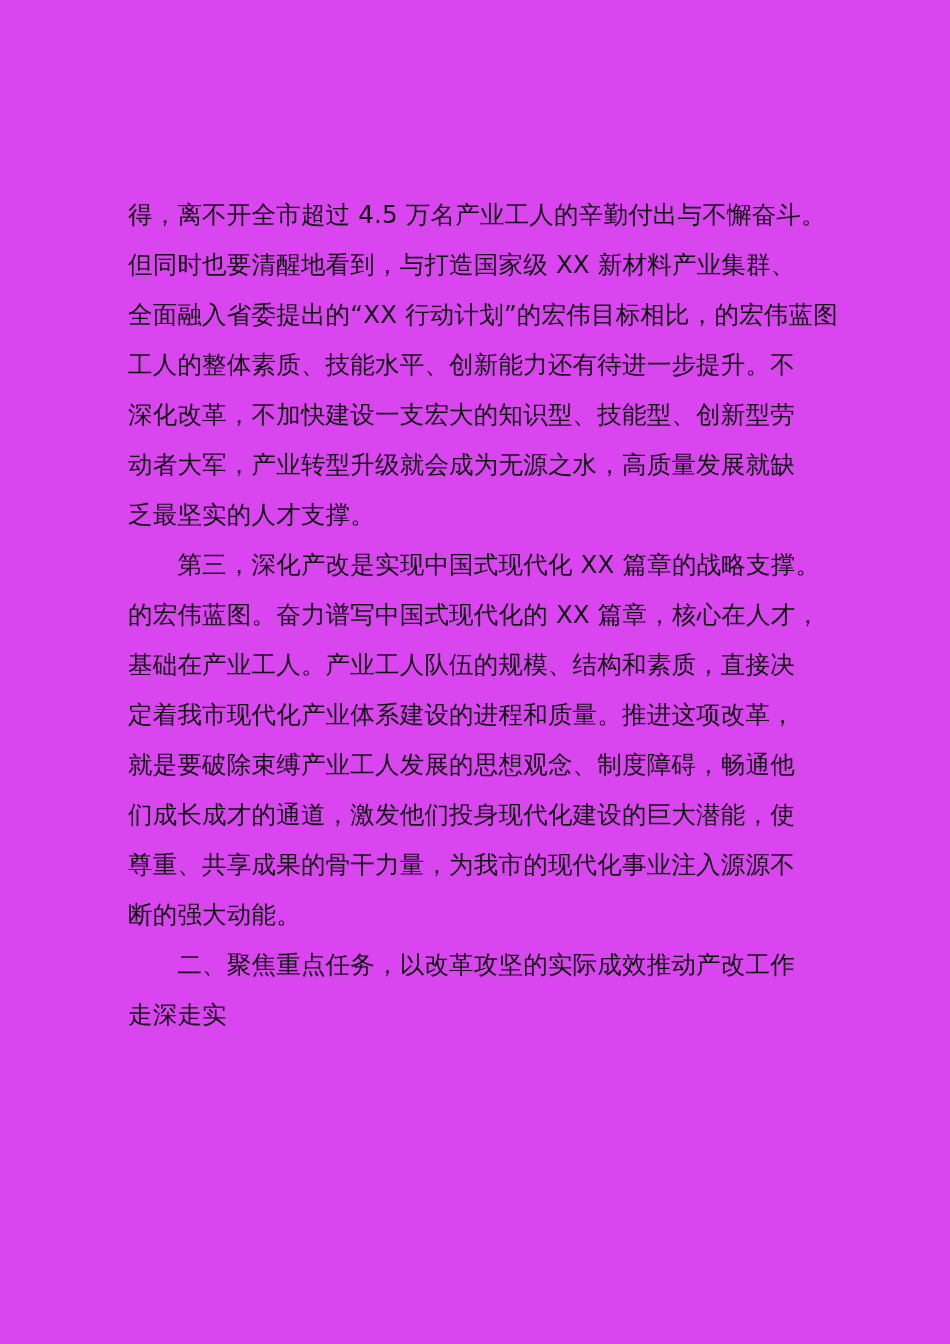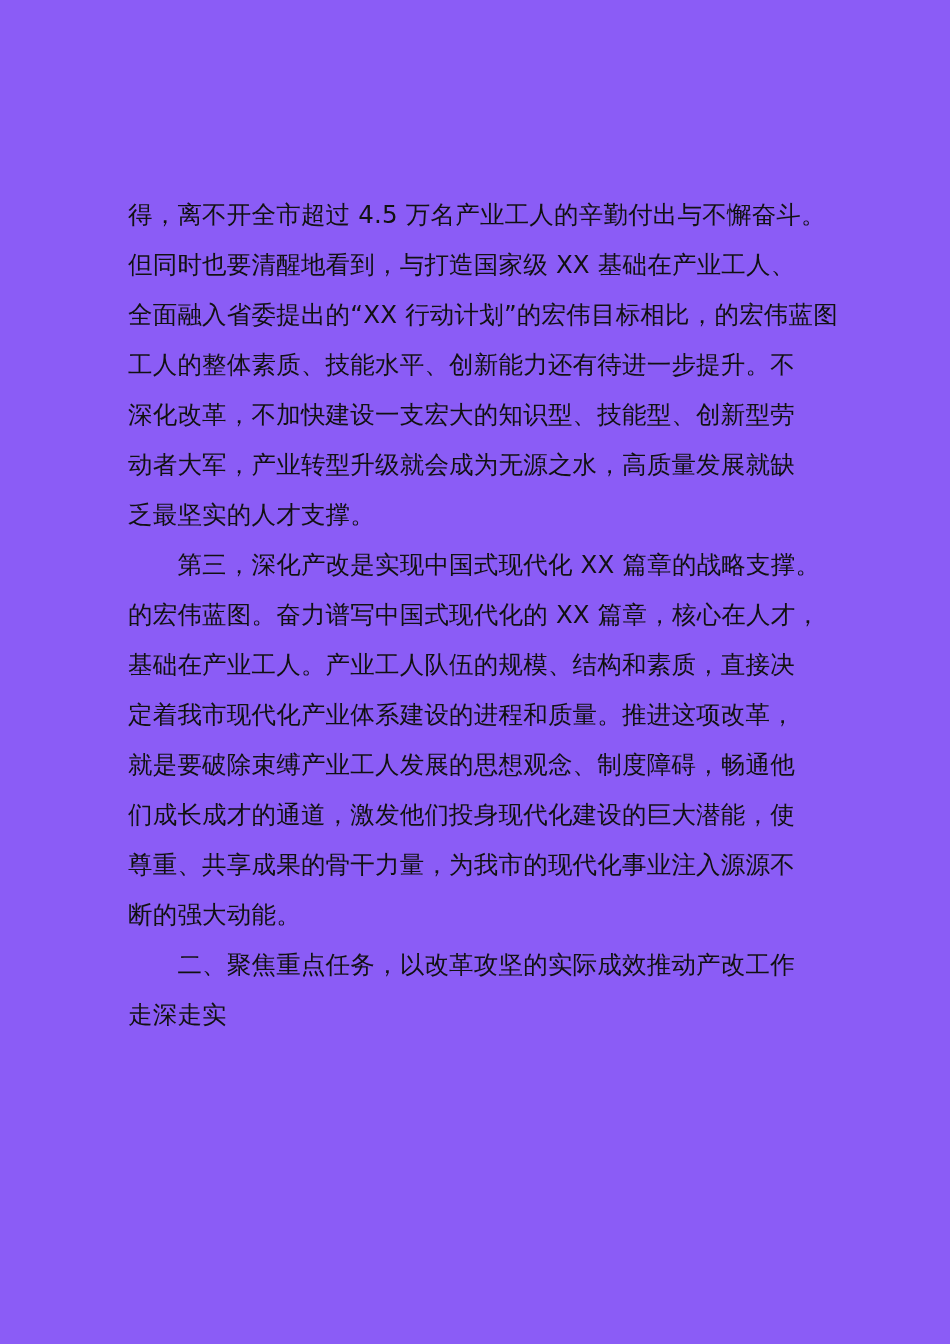--- a/index.html
+++ b/index.html
@@ -14,21 +14,21 @@
       overflow: hidden;
       font-family: "DejaVu Sans", "Liberation Sans", sans-serif;
       color: #111111;
     }
     .page {
       position: absolute;
       left: 0;
       top: 0;
       width: 950px;
       height: 1344px;
-      background: #8b5cf6;
+      background: #d946ef;
     }
     .body-text {
       position: absolute;
       left: 128px;
       top: 190px;
       width: 720px;
     }
     .line {
       height: 50px;
       line-height: 50px;
@@ -41,21 +41,21 @@
     }
   </style>
 </head>
 <body>
 
 <div class="page">
   <div class="body-text">
 
     <div>
       <div class="line">得，离不开全市超过 4.5 万名产业工人的辛勤付出与不懈奋斗。</div>
-      <div class="line">但同时也要清醒地看到，与打造国家级 XX 基础在产业工人、</div>
+      <div class="line">但同时也要清醒地看到，与打造国家级 XX 新材料产业集群、</div>
       <div class="line">全面融入省委提出的“XX 行动计划”的宏伟目标相比，的宏伟蓝图</div>
       <div class="line">工人的整体素质、技能水平、创新能力还有待进一步提升。不</div>
       <div class="line">深化改革，不加快建设一支宏大的知识型、技能型、创新型劳</div>
       <div class="line">动者大军，产业转型升级就会成为无源之水，高质量发展就缺</div>
       <div class="line">乏最坚实的人才支撑。</div>
     </div>
 
     <div>
       <div class="line">　　第三，深化产改是实现中国式现代化 XX 篇章的战略支撑。</div>
       <div class="line">的宏伟蓝图。奋力谱写中国式现代化的 XX 篇章，核心在人才，</div>

